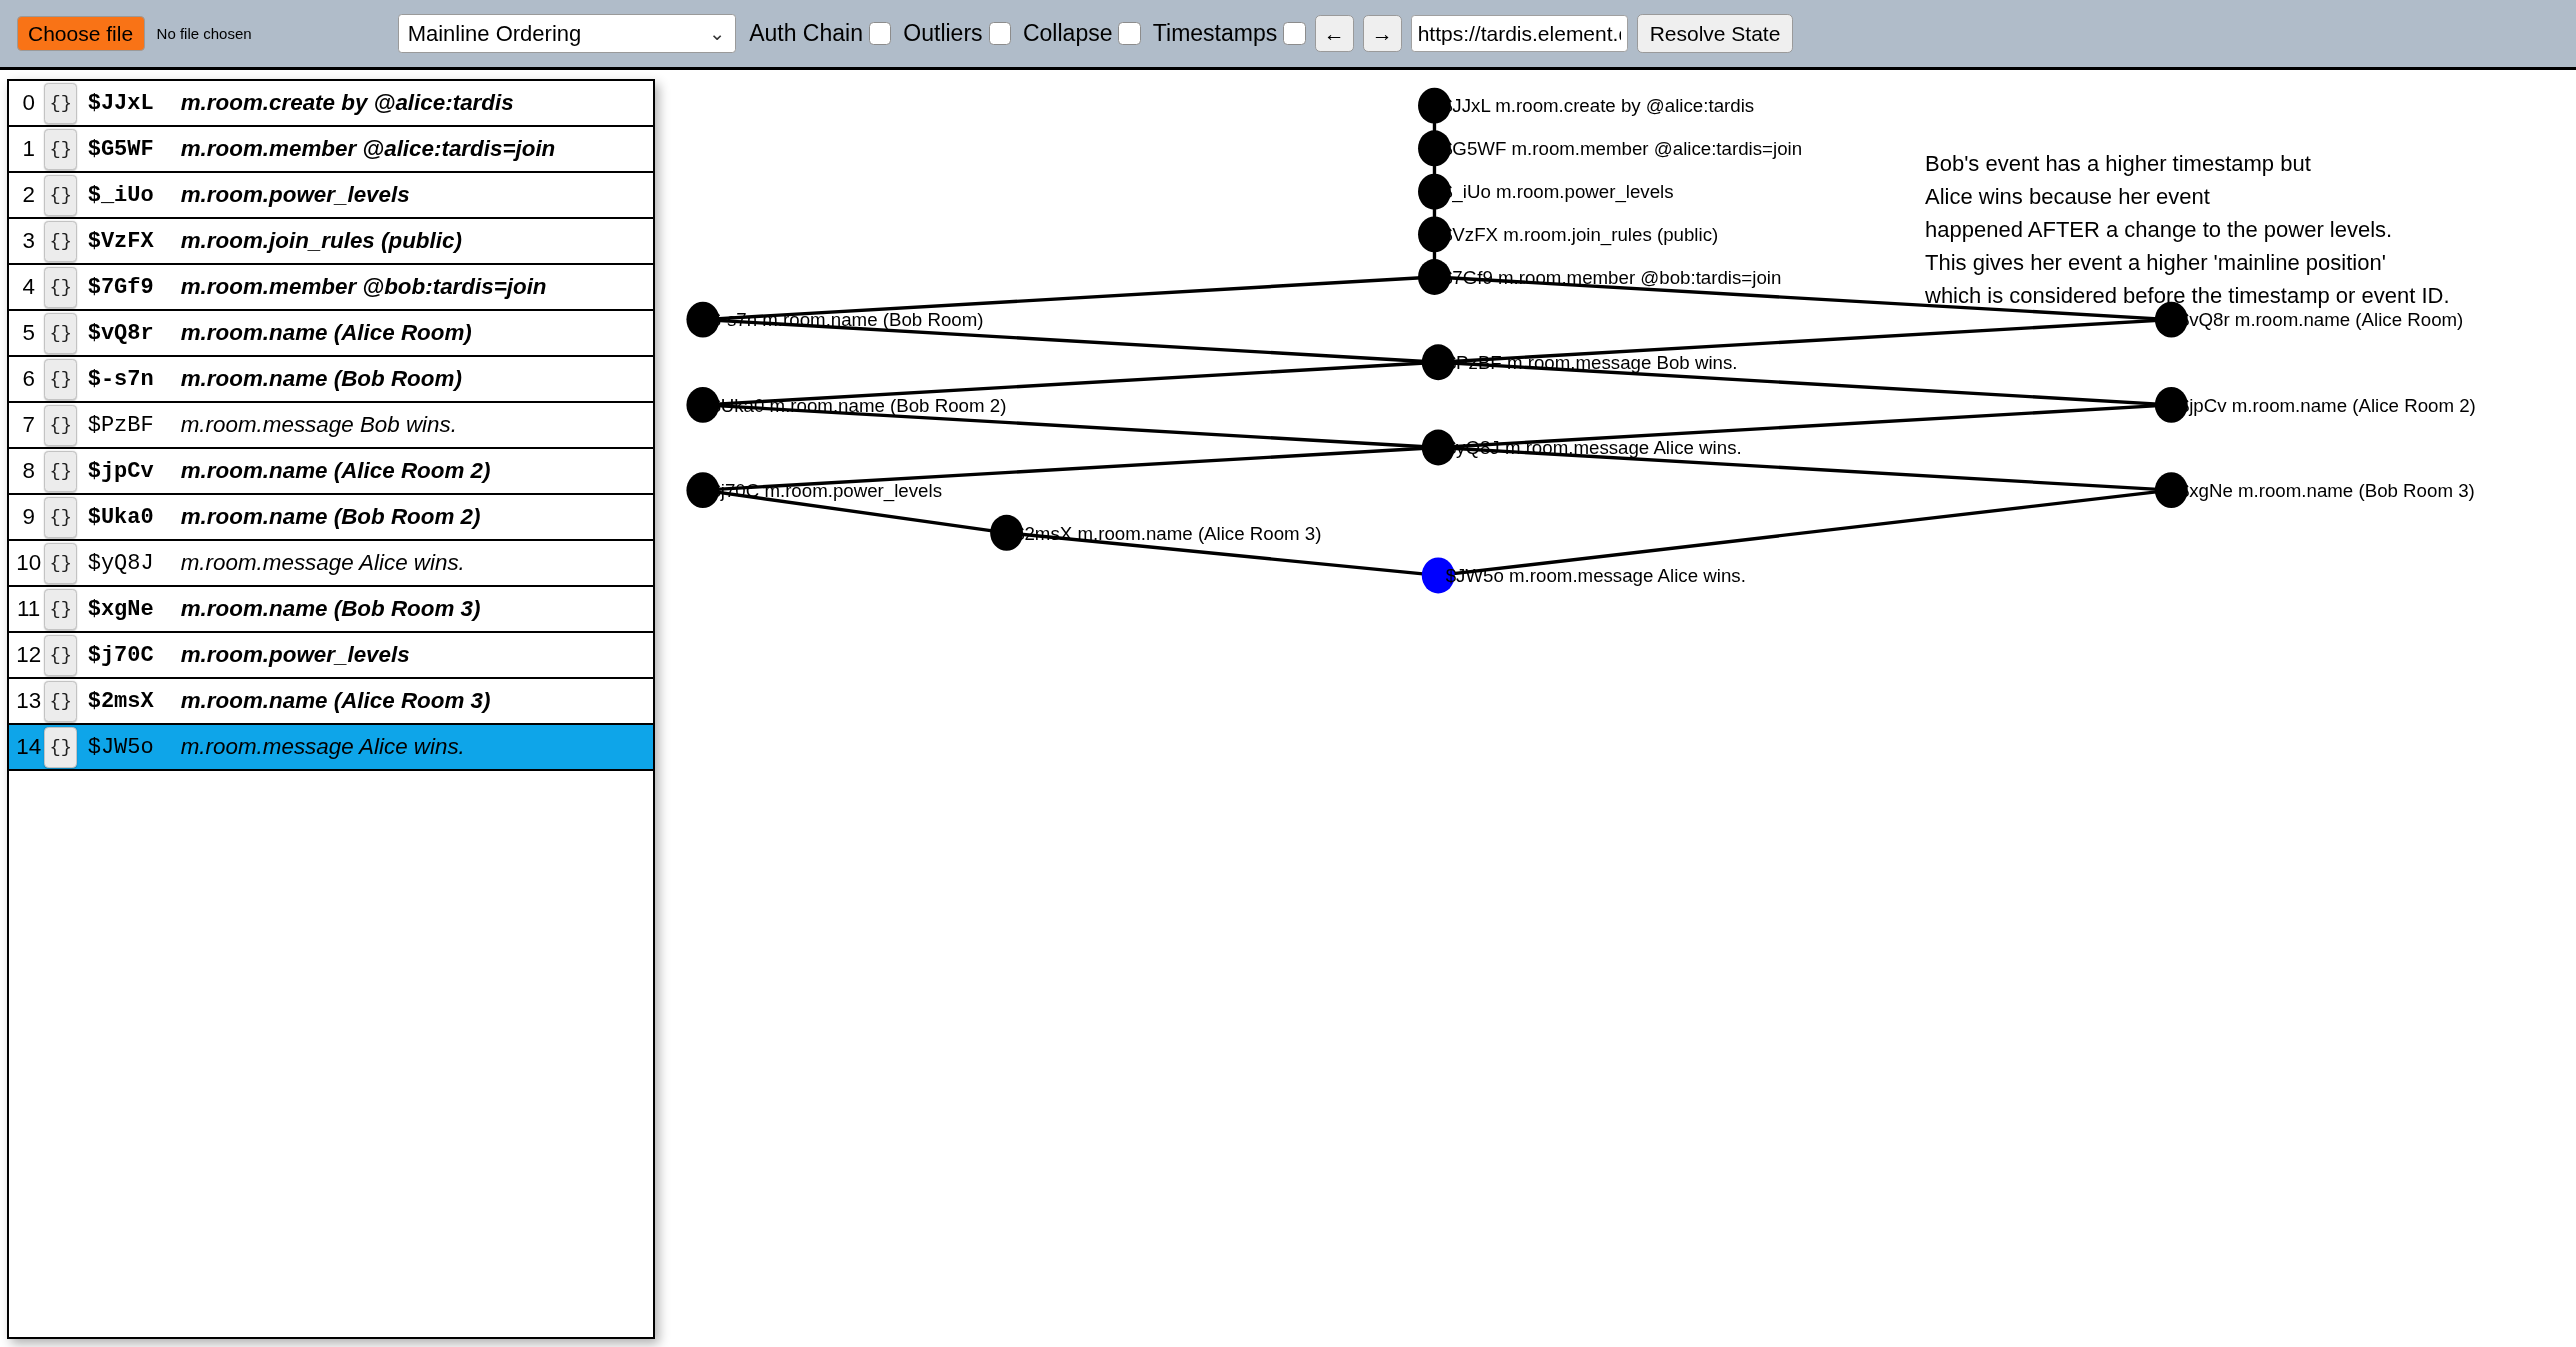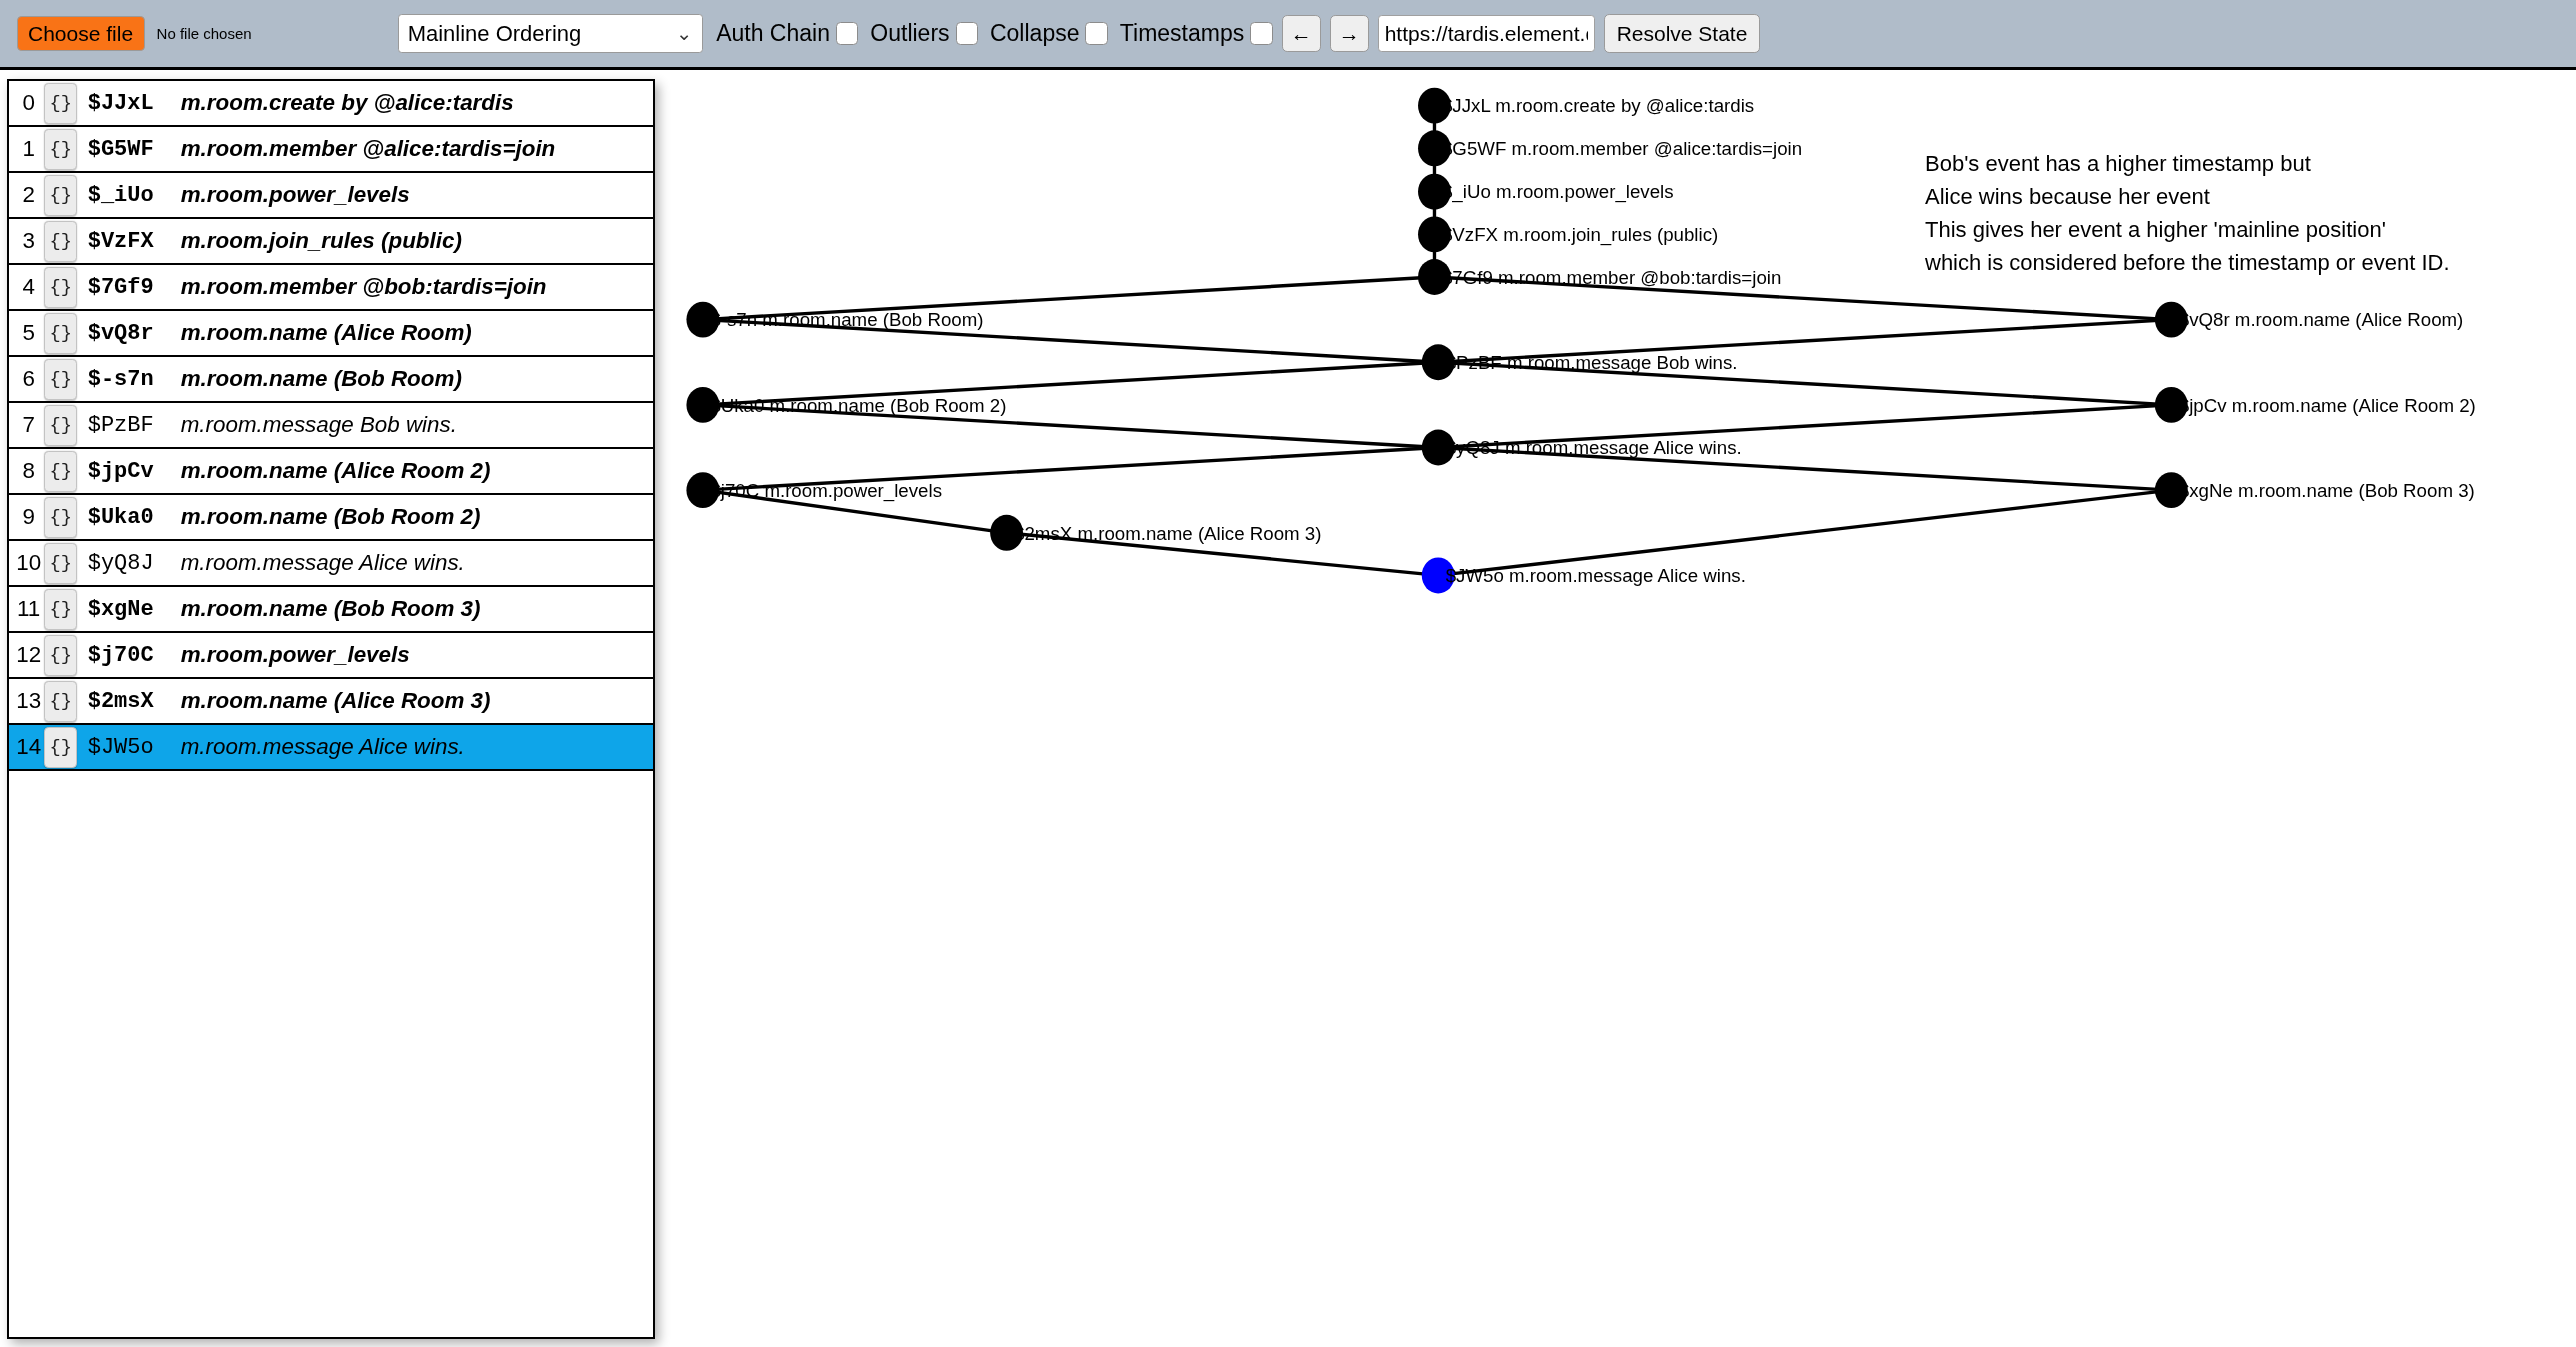--- a/index.html
+++ b/index.html
@@ -36,21 +36,21 @@
     line-height:1.1;
   }
   .file-status{
     font-size:15px;color:#000;margin-left:12px;margin-right:146px;text-align:center;
   }
   .ordering-select{
     -webkit-appearance:none;appearance:none;
     background:#ffffff;
     border:1.5px solid #9a9a9a;
     border-radius:3.7px;
-    width:305px;height:39px;
+    width:338px;height:39px;
     font-family:"Liberation Sans", sans-serif;
     font-size:22px;
     color:#000;
     padding:0 9px;
     cursor:pointer;
     box-sizing:border-box;
   }
   .select-wrap{position:relative;display:inline-block;margin-right:10.5px;}
   .select-arrow{
     position:absolute;right:10.5px;top:50%;transform:translateY(-52%);
@@ -395,14 +395,14 @@
           <text x="476" y="621" class="node-label">$2msX m.room.name (Alice Room 3)</text>
         </g>
         <g>
           <ellipse cx="1043" cy="669" rx="22" ry="24" fill="#0000ff"></ellipse>
           <text x="1053" y="678" class="node-label">$JW5o m.room.message Alice wins.</text>
         </g>
       </g>
   </svg>
 </div>
 
-<div id="annotation"><div>Bob's event has a higher timestamp but</div><div>Alice wins because her event</div><div>This gives her event a higher 'mainline position'</div><div>which is considered before the timestamp or event ID.</div></div>
+<div id="annotation"><div>Bob's event has a higher timestamp but</div><div>Alice wins because her event</div><div>happened AFTER a change to the power levels.</div><div>This gives her event a higher 'mainline position'</div><div>which is considered before the timestamp or event ID.</div></div>
 
 
 </body></html>

